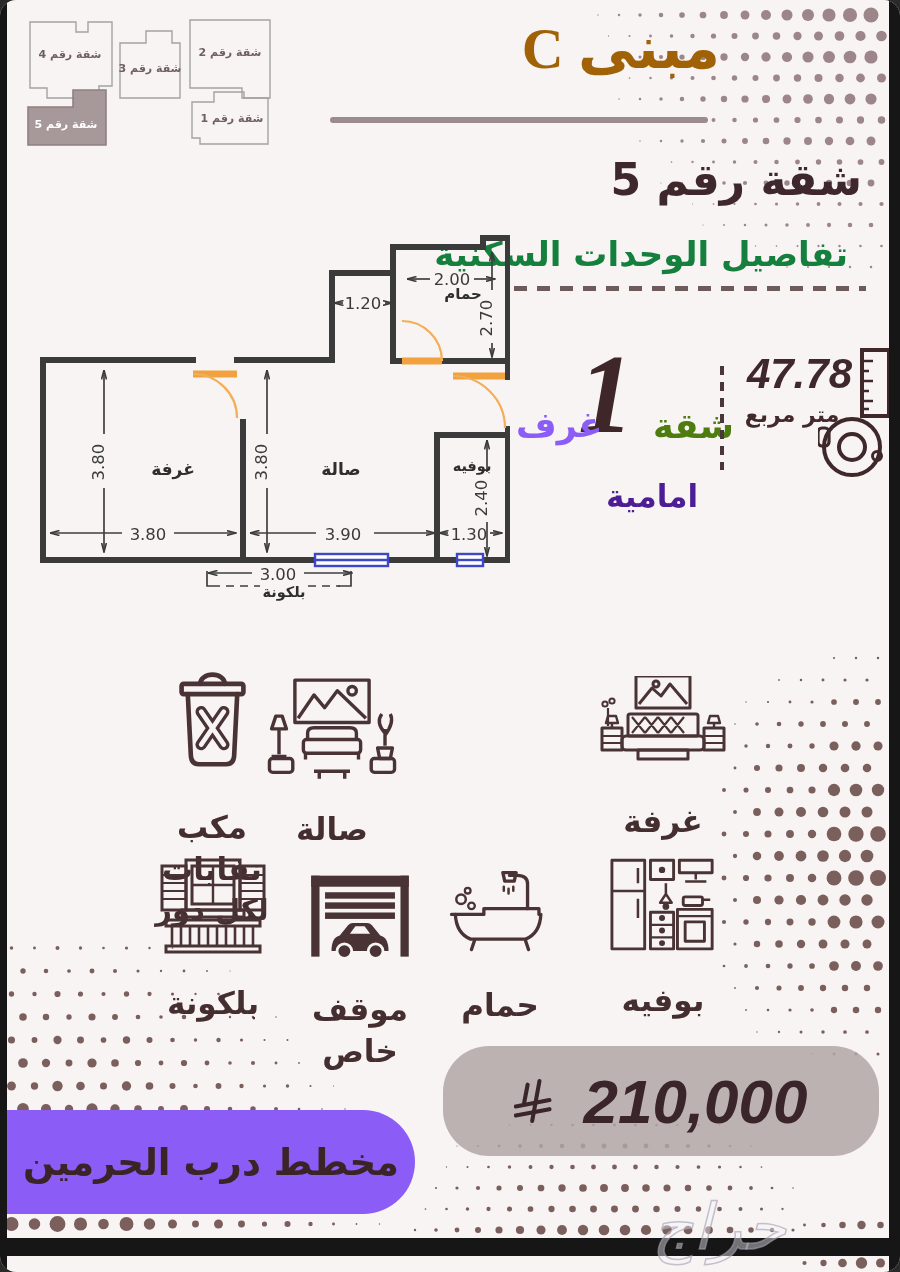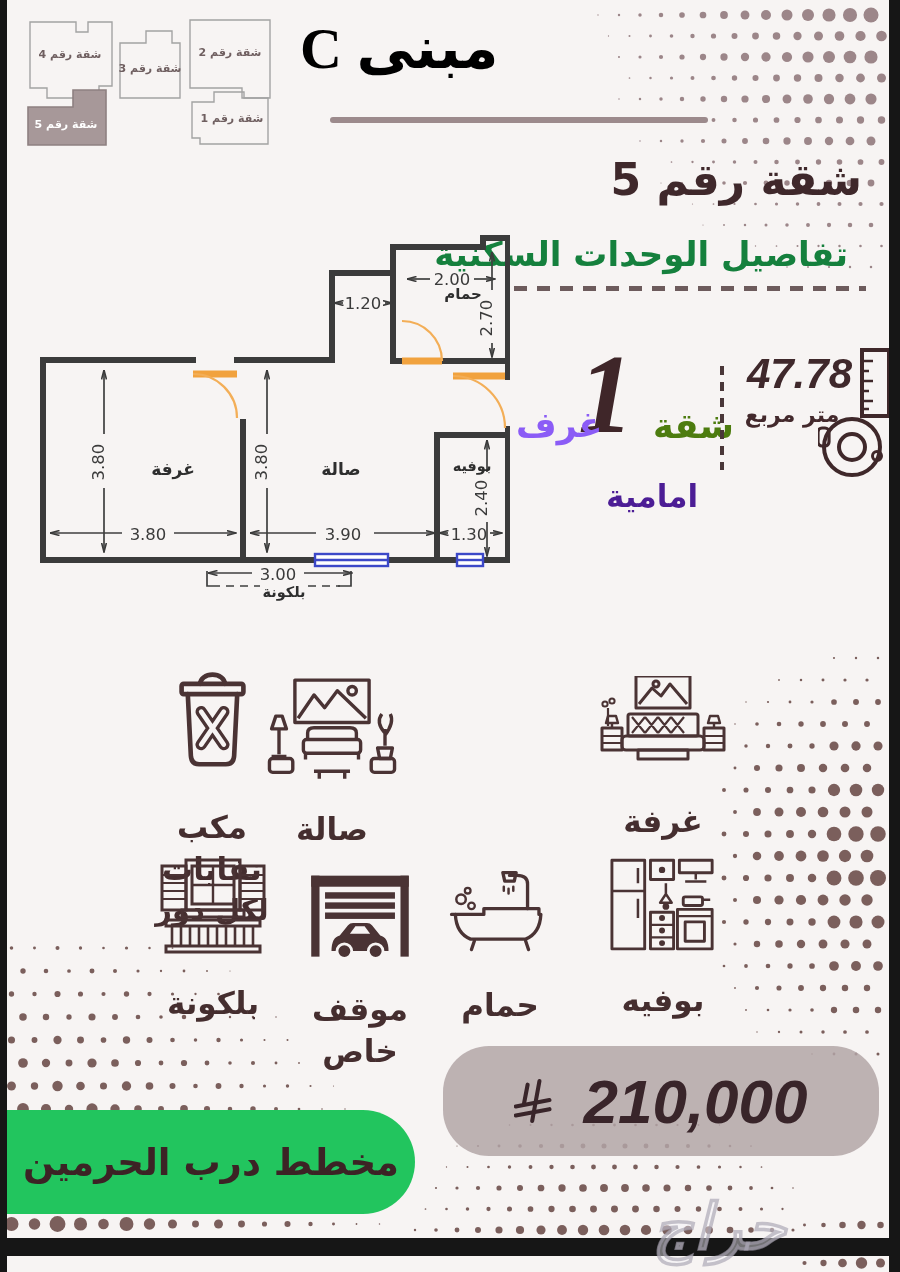--- a/index.html
+++ b/index.html
@@ -1,23 +1,23 @@
 <!DOCTYPE html>
 <html><head>
 <meta charset="utf-8">
 <style>
   html,body{margin:0;padding:0;background:#2a2a2a;}
   #stage{position:relative;width:900px;height:1272px;overflow:hidden;
-         background:#f7f4f3;font-family:"DejaVu Sans",sans-serif;}
+         background:#f7f4f3;font-family:"DejaVu Sans",sans-serif;border-radius:16px;}
   .abs{position:absolute;}
   .ar{direction:rtl;}
   
   #minimap{left:20px;top:16px;z-index:2;}
-  #building-title{left:300px;top:14px;width:420px;text-align:left;z-index:2;
-    font-family:"Liberation Serif","DejaVu Sans",serif;font-size:58px;font-weight:600;color:#000000;}
+  #building-title{left:300px;top:14px;width:420px;text-align:right;z-index:2;
+    font-family:"Liberation Serif","DejaVu Sans",serif;font-size:58px;font-weight:600;color:#a16207;}
   #title-underline{left:330px;top:117px;width:378px;height:6px;background:#9c8a8c;border-radius:3px;z-index:2;}
   #apt-title{right:38px;top:154px;font-size:44px;font-weight:bold;color:#3f282b;z-index:2;}
   #subtitle{right:52px;top:234px;font-size:34px;font-weight:600;color:#15803d;z-index:2;}
   #dash-line{left:514px;top:286px;width:352px;height:5px;z-index:2;
     background:repeating-linear-gradient(90deg,#6d5b5c 0 13px,transparent 13px 23px);}
   
   #sum-count{left:578px;top:338px;font-family:"Liberation Serif","DejaVu Serif",serif;
     font-style:italic;font-weight:bold;font-size:112px;color:#3f2629;z-index:2;line-height:1;}
   #sum-right{left:653px;top:406px;font-size:35px;font-weight:bold;color:#4d7c0f;z-index:2;}
   #sum-left{left:516px;top:405px;font-size:35px;font-weight:bold;color:#8b5cf6;z-index:2;}
@@ -35,29 +35,29 @@
   
   .feat{width:170px;text-align:center;z-index:2;position:absolute;}
   .ficon{display:flex;justify-content:center;align-items:flex-end;}
   .flabel{font-size:31px;font-weight:bold;color:#452e2f;margin-top:25px;line-height:1.35;}
   .flabel2{font-size:29px;font-weight:bold;color:#452e2f;line-height:1.35;}
   
   #price-pill{left:443px;top:1046px;width:436px;height:110px;border-radius:46px;z-index:3;
     background:rgba(178,164,166,0.84);display:flex;align-items:center;justify-content:center;gap:29px;}
   #price-amount{font-size:62px;font-style:italic;font-weight:bold;color:#39252a;
     font-family:"Liberation Sans","DejaVu Sans",sans-serif;}
-  #footer-banner{left:7px;top:1110px;width:408px;height:104px;background:#22c55e;z-index:3;
+  #footer-banner{left:7px;top:1110px;width:408px;height:104px;background:#8b5cf6;z-index:3;
     border-radius:0 58px 58px 0;display:flex;align-items:center;justify-content:center;}
   #footer-text{font-size:37px;font-weight:bold;color:#3c2325;}
   
   #dots{left:0;top:0;z-index:1;}
   #bar-left{left:0;top:0;width:7px;height:1272px;background:#161616;z-index:4;}
   #bar-right{left:889px;top:0;width:11px;height:1272px;background:#161616;z-index:4;}
   #bar-bottom{left:0;top:1238px;width:900px;height:18px;background:#161616;z-index:4;}
-  #watermark{left:652px;top:1190px;z-index:5;font-size:64px;font-weight:bold;font-style:italic;
+  #watermark{left:652px;top:1190px;z-index:5;font-size:64px;font-weight:normal;font-style:italic;
     color:rgba(246,244,250,0.42);-webkit-text-stroke:1.5px rgba(162,157,172,0.6);}
 </style>
 </head>
 <body>
 
 <div id="stage">
 
   <svg id="dots" class="abs" width="900" height="1272">
       <circle cx="608.5" cy="-6.0" r="0.69" fill="#9c8689"></circle>
       <circle cx="629.5" cy="-6.0" r="1.09" fill="#9c8689"></circle>

